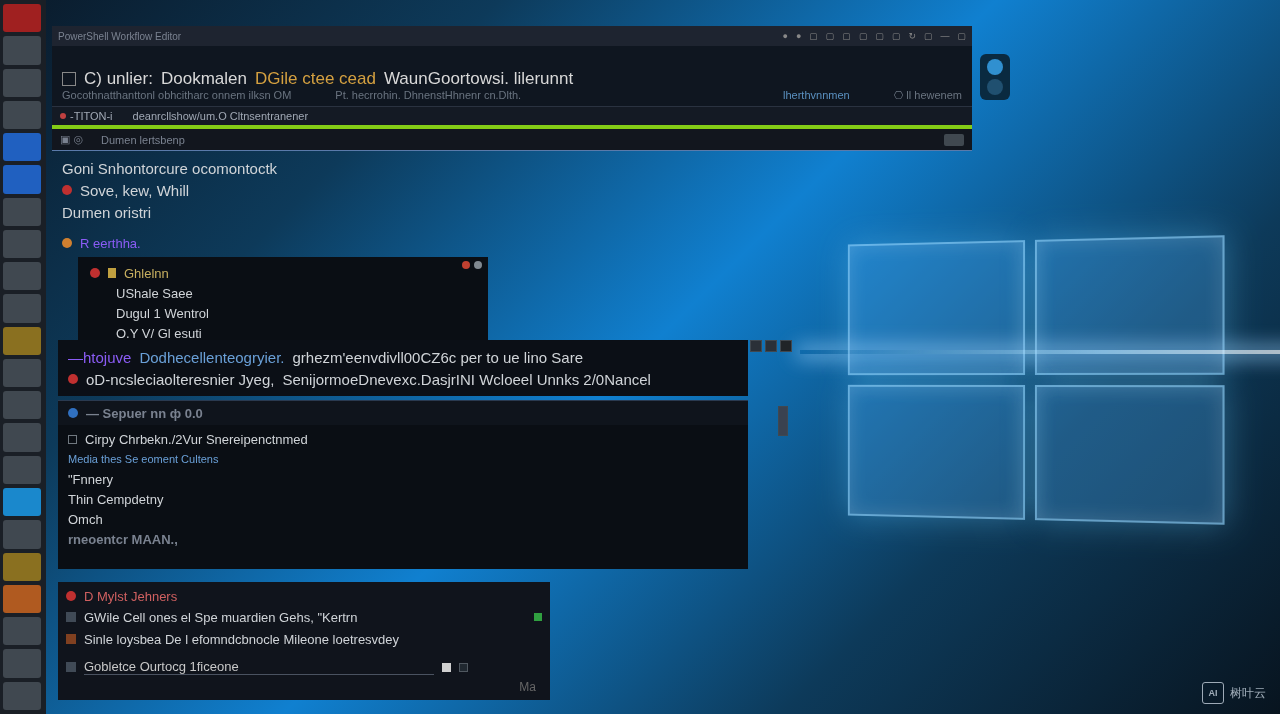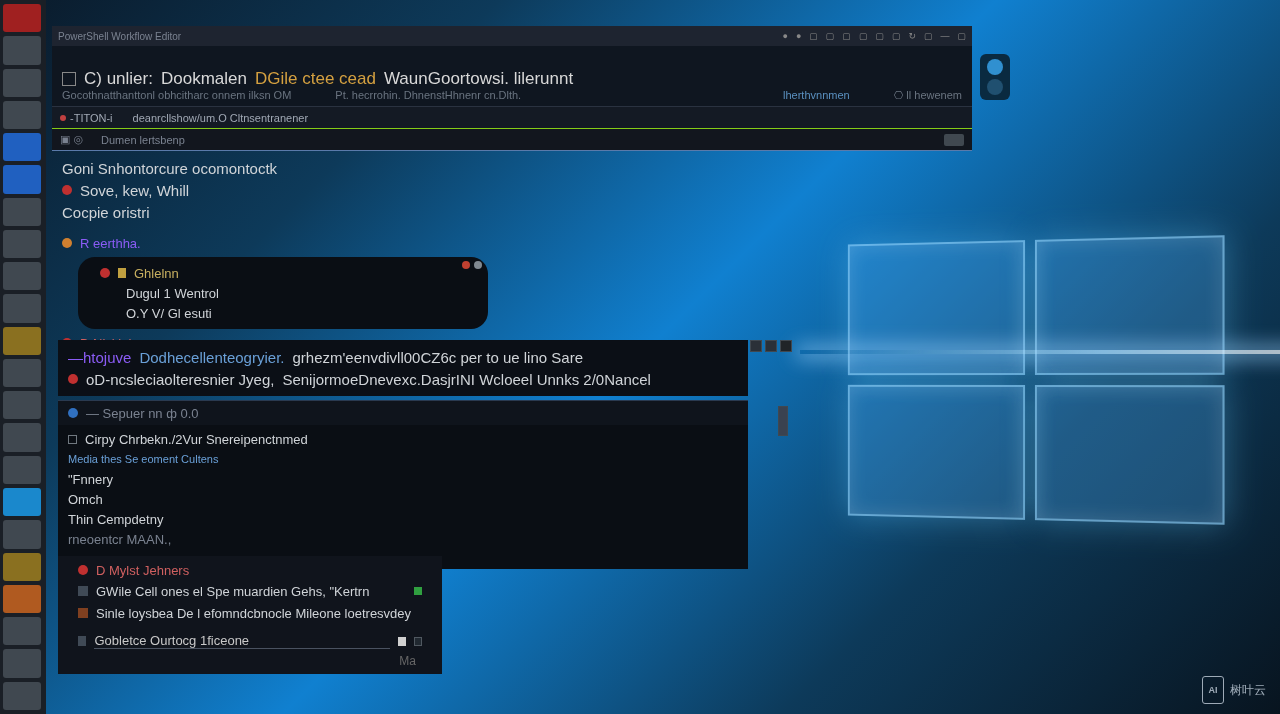--- a/index.html
+++ b/index.html
@@ -55,58 +55,57 @@
   background: #0f1620; padding: 23px 10px 4px; border-bottom: 1px solid #2a3240;
 }
 .hdrline1 { display:flex; align-items:center; gap:8px; font-size: 17px; }
 .hdrline1 .ico { width:14px; height:14px; border:1px solid #888; }
 .hdrline1 .t1 { color:#d8d8d8; } .hdrline1 .t2 { color:#d4a040; font-weight:400; }
 .hdrline2 { font-size: 11px; color:#6a7480; display:flex; gap:44px; }
 .hdrline2 span:nth-child(3){ margin-left:auto; color:#5a90c0; }
 .tabbar {
   height: 22px; background: #141a24; display:flex; align-items:center;
   font-size: 11px; color:#7a8492; padding:0 8px; gap:20px;
-  border-bottom:1px solid #84cc16;
+  border-bottom:4px solid #84cc16;
 }
 .tabbar .tab { display:flex; align-items:center; gap:4px; cursor:pointer; }
 .tabbar .bul { width:6px; height:6px; border-radius:50%; background:#c04040; }
 .tabbar .a { color:#a0a8b4; }
 .toolbar2 {
   height: 22px; background:#12161e; display:flex; align-items:center;
   font-size:11px; color:#7a8290; padding:0 8px; gap:18px;
   border-bottom:1px solid #5a7aaa;
 }
 .toolbar2 .rt { margin-left:auto; width:20px; height:12px; background:#404850; border-radius:2px; }
 
 
 .code-area { padding: 6px 10px 10px; }
 .code-line { display:flex; align-items:center; gap:8px; height:22px; font-size:15px; }
 .code-line.sm { font-size:13px; height:20px; }
 .gut { width:10px; height:10px; display:inline-block; }
 .gut.r { background:#c03030; border-radius:50%; }
 .gut.o { background:#d08030; border-radius:50%; }
 .gut.b { background:#3070c0; border-radius:50%; }
-.txt-w { color:#d0d4d8; } .txt-g { color:#7a8290; } .txt-o { color:#8b5cf6; }
+.txt-w { color:#d0d4d8; } .txt-g { color:#7a8290;font-weight:bold; } .txt-o { color:#8b5cf6; }
 .txt-b { color:#6aa0d8; } .txt-y { color:#c8b060; } .txt-r { color:#d06060; }
 .section-gap { height: 10px; }
 
 
 .nested {
-  background:#0a0e14; margin: 4px 0 4px 16px; padding:6px 22px;
+  background:#0a0e14; margin: 4px 0 4px 16px; padding:6px 12px;
   position:relative;
-  border-radius:17px;
 }
 .nested.w1 { width: 410px; }
 .nested .close { position:absolute; right:6px; top:4px; display:flex; gap:4px; font-size:10px; }
 .nested .close .c { width:8px; height:8px; border-radius:50%; }
 
 
 .footpanel {
-  position:absolute; left:58px; bottom:40px; width:384px;
-  background:#10141c; padding:4px 20px; font-size:13px; z-index:4;
+  position:absolute; left:58px; bottom:14px; width:492px;
+  background:#10141c; padding:4px 8px; font-size:13px; z-index:4;
 }
 .footline { display:flex; align-items:center; gap:8px; height:22px; }
 .footline .sq { width:10px; height:10px; background:#404a56; }
 .footline input { background:transparent; border:none; border-bottom:1px solid #4a5260;
   color:#c8c8c8; width:350px; font-size:13px; outline:none; }
 .footpanel .mini { font-size:12px; color:#666; text-align:right; padding:2px 6px; }
 
 
 .winbadge { position:absolute; display:flex; gap:3px; font-size:9px; z-index:4; }
 .winbadge .b { width:12px; height:12px; background:#2a3038; border:1px solid #404850; }
@@ -115,21 +114,21 @@
 .cambadge {
   position:absolute; right:270px; top:54px; width:30px; height:46px;
   background:#0a2a40; border-radius:6px; display:flex; flex-direction:column;
   align-items:center; justify-content:center; gap:4px; z-index:4;
 }
 .cambadge .l { width:16px; height:16px; border-radius:50%; background:#3090d0; }
 
 
 .watermark { position:absolute; right:14px; bottom:10px; display:flex; align-items:center; gap:6px;
   color:#b8c4d0; font-size:12px; z-index:6; opacity:.85; }
-.watermark .wbox { width:22px; height:28px; border:1.5px solid #b8c4d0; border-radius:3px;
+.watermark .wbox { width:22px; height:22px; border:1.5px solid #b8c4d0; border-radius:3px;
   display:flex; align-items:center; justify-content:center; font-size:9px; font-weight:600; }
 
 
 .midpanel2 { position:absolute; left:58px; top:400px; width:690px; height:140px; z-index:3;}
 .midpanel3 { position:absolute; left:58px; top:340px; width:690px; z-index:3;}
 </style>
 </head>
 <body>
 
 <div class="win-logo">
@@ -220,37 +219,41 @@
 
   <div class="code-area">
     <div class="code-line">
         <span class="txt-w">Goni Snhontorcure ocomontoctk</span>
       </div>
     <div class="code-line">
         <span class="gut r"></span>
         <span class="txt-w">Sove, kew, Whill</span>
       </div>
     <div class="code-line">
-        <span class="txt-w">Cocpie oristri</span>
+        <span class="txt-w">Dumen oristri</span>
       </div>
     <div class="section-gap"></div>
     <div class="code-line sm">
         <span class="gut o"></span>
         <span class="txt-o">R eerthha.</span>
       </div>
 
     <div class="nested w1">
       <div class="close">
         <span class="c" style="background:#c04030"></span>
         <span class="c" style="background:#808890"></span>
       </div>
       <div class="code-line sm">
           <span class="gut r"></span>
           <span style="width:8px;height:10px;background:#c0a040;display:inline-block"></span>
           <span class="txt-y">Ghlelnn</span>
+        </div>
+      <div class="code-line sm">
+          <span style="width:18px"></span>
+          <span class="txt-w">UShale Saee</span>
         </div>
       <div class="code-line sm">
           <span style="width:18px"></span>
           <span class="txt-w">Dugul 1  Wentrol</span>
         </div>
       <div class="code-line sm">
           <span style="width:18px"></span>
           <span class="txt-w">O.Y V/ Gl esuti</span>
         </div>
     </div>
@@ -297,24 +300,24 @@
         <span class="gut" style="border:1px solid #707880;width:9px;height:9px"></span>
         <span class="txt-w">Cirpy Chrbekn./2Vur Snereipenctnmed</span>
       </div>
     <div class="code-line sm">
         <span class="txt-b" style="font-size:11px">Media thes Se eoment Cultens</span>
       </div>
     <div class="code-line sm">
         <span class="txt-w">"Fnnery</span>
       </div>
     <div class="code-line sm">
+        <span class="txt-w">Thin Cempdetny</span>
+      </div>
+    <div class="code-line sm">
         <span class="txt-w">Omch</span>
-      </div>
-    <div class="code-line sm">
-        <span class="txt-w">Thin Cempdetny</span>
       </div>
     <div class="code-line sm">
         <span class="txt-g">rneoentcr  MAAN.,</span>
       </div>
   </div>
 </div>
 
 <div class="footpanel">
   <div class="code-line sm">
       <span class="gut r"></span>

